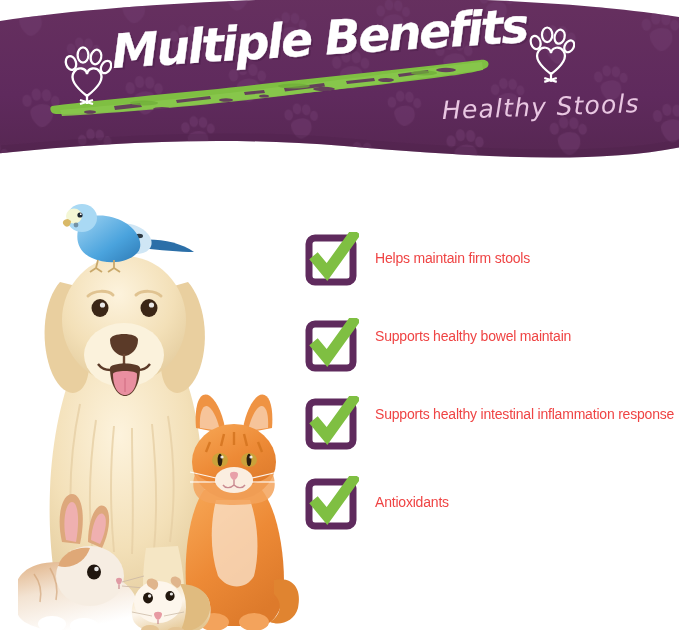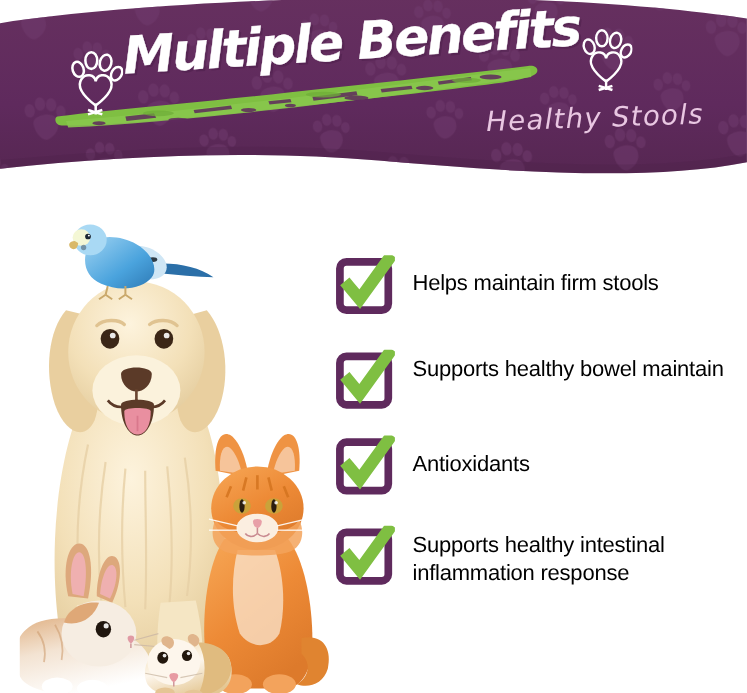--- a/index.html
+++ b/index.html
@@ -70,23 +70,23 @@
   }
   .benefit-row:last-child{margin-bottom:0;}
   .checkbox{
     flex:0 0 auto;
     width:56px;height:56px;
     position:relative;
     margin-right:16px;
   }
   .benefit-text{
     font-family:"Liberation Sans", sans-serif;
-    font-size:20px;
+    font-size:14px;
     line-height:25px;
-    color:#000000;
+    color:#ef4444;
     padding-top:12px;
     letter-spacing:-0.2px;
   }
   .r1 .benefit-text{padding-top:14px;}
   .r2 .benefit-text{padding-top:6px;}
   .r3 .benefit-text{padding-top:6px;}
   .r4 .benefit-text{padding-top:14px;}
 
   .r1{margin-bottom:28px;}
   .r2{margin-bottom:20px;}
@@ -443,34 +443,34 @@
     <div class="benefit-row r2">
       <span class="checkbox">
         <svg width="56" height="56" viewBox="0 0 56 56">
           <path d="M6,12 a6,6 0 0 1 6,-6 h32 a6,6 0 0 1 6,6 v32 a6,6 0 0 1 -6,6 h-32 a6,6 0 0 1 -6,-6 z" fill="none" stroke="#5f2a5d" stroke-width="7"></path>
           <path d="M14,28 L24,40 L50,4" fill="none" stroke="#7fbf42" stroke-width="11" stroke-linecap="square" stroke-linejoin="miter"></path>
         </svg>
       </span>
       <span class="benefit-text">Supports healthy bowel maintain</span>
     </div>
 
+    <div class="benefit-row r3">
+      <span class="checkbox">
+        <svg width="56" height="56" viewBox="0 0 56 56">
+          <path d="M6,12 a6,6 0 0 1 6,-6 h32 a6,6 0 0 1 6,6 v32 a6,6 0 0 1 -6,6 h-32 a6,6 0 0 1 -6,-6 z" fill="none" stroke="#5f2a5d" stroke-width="7"></path>
+          <path d="M14,28 L24,40 L50,4" fill="none" stroke="#7fbf42" stroke-width="11" stroke-linecap="square" stroke-linejoin="miter"></path>
+        </svg>
+      </span>
+      <span class="benefit-text">Supports healthy intestinal inflammation response</span>
+    </div>
+
     <div class="benefit-row r4">
       <span class="checkbox">
         <svg width="56" height="56" viewBox="0 0 56 56">
           <path d="M6,12 a6,6 0 0 1 6,-6 h32 a6,6 0 0 1 6,6 v32 a6,6 0 0 1 -6,6 h-32 a6,6 0 0 1 -6,-6 z" fill="none" stroke="#5f2a5d" stroke-width="7"></path>
           <path d="M14,28 L24,40 L50,4" fill="none" stroke="#7fbf42" stroke-width="11" stroke-linecap="square" stroke-linejoin="miter"></path>
         </svg>
       </span>
       <span class="benefit-text">Antioxidants</span>
     </div>
 
-    <div class="benefit-row r3">
-      <span class="checkbox">
-        <svg width="56" height="56" viewBox="0 0 56 56">
-          <path d="M6,12 a6,6 0 0 1 6,-6 h32 a6,6 0 0 1 6,6 v32 a6,6 0 0 1 -6,6 h-32 a6,6 0 0 1 -6,-6 z" fill="none" stroke="#5f2a5d" stroke-width="7"></path>
-          <path d="M14,28 L24,40 L50,4" fill="none" stroke="#7fbf42" stroke-width="11" stroke-linecap="square" stroke-linejoin="miter"></path>
-        </svg>
-      </span>
-      <span class="benefit-text">Supports healthy intestinal inflammation response</span>
-    </div>
-
   </div>
 </div>
 
 </body></html>

